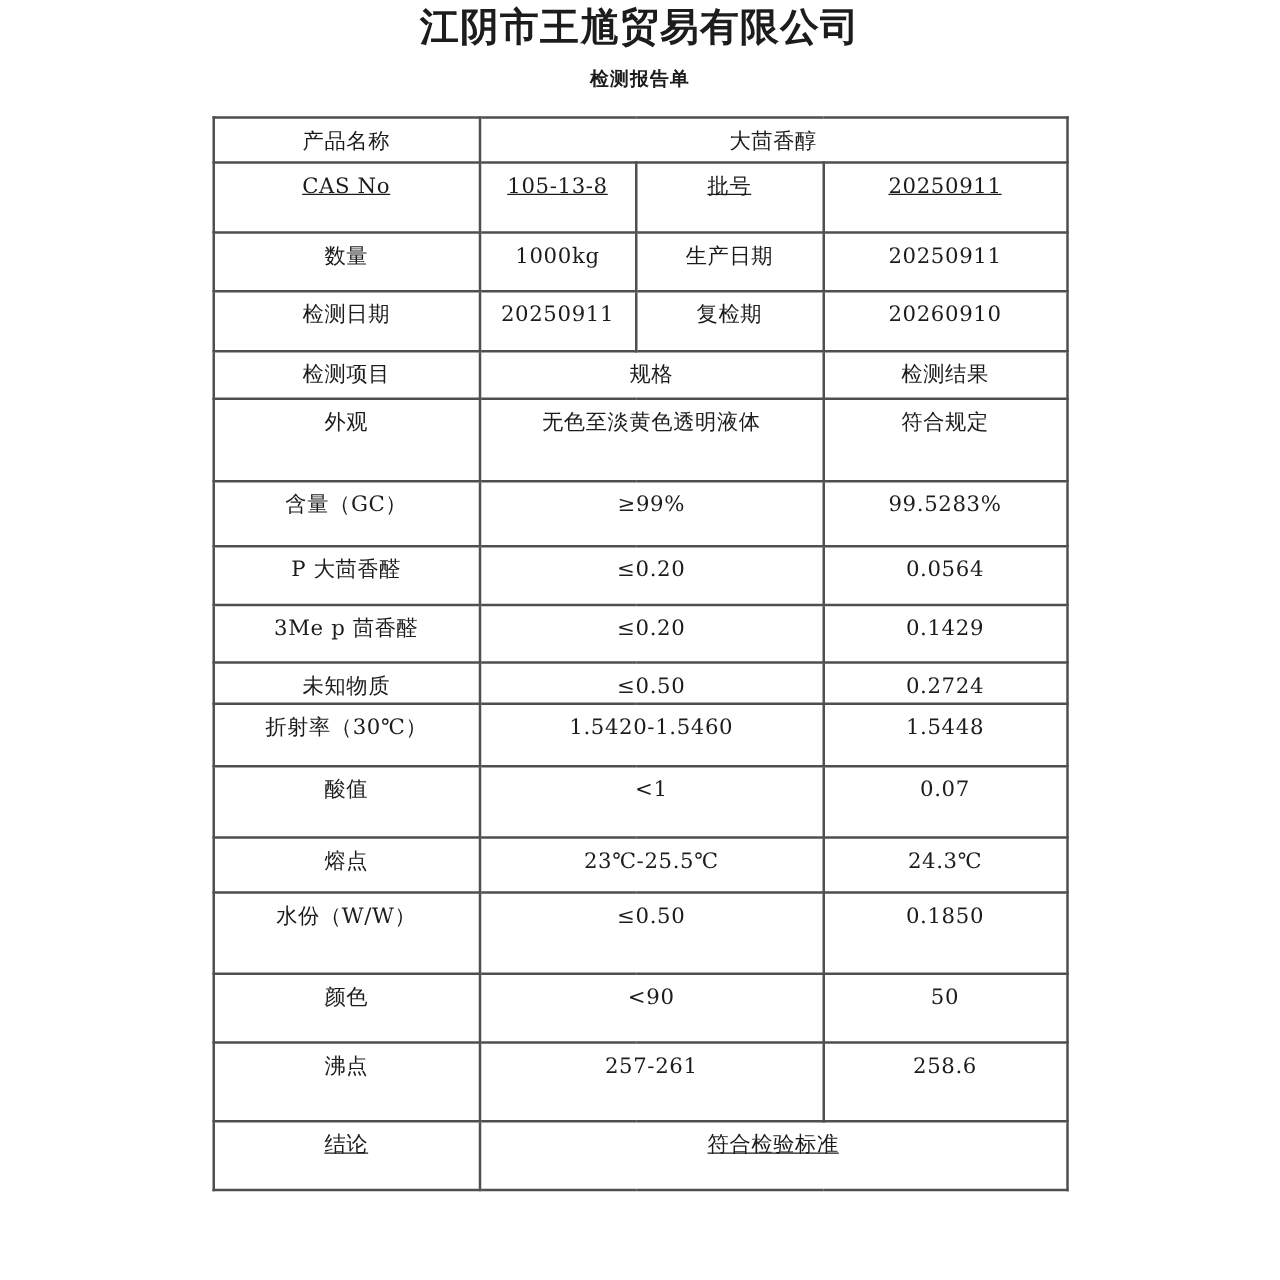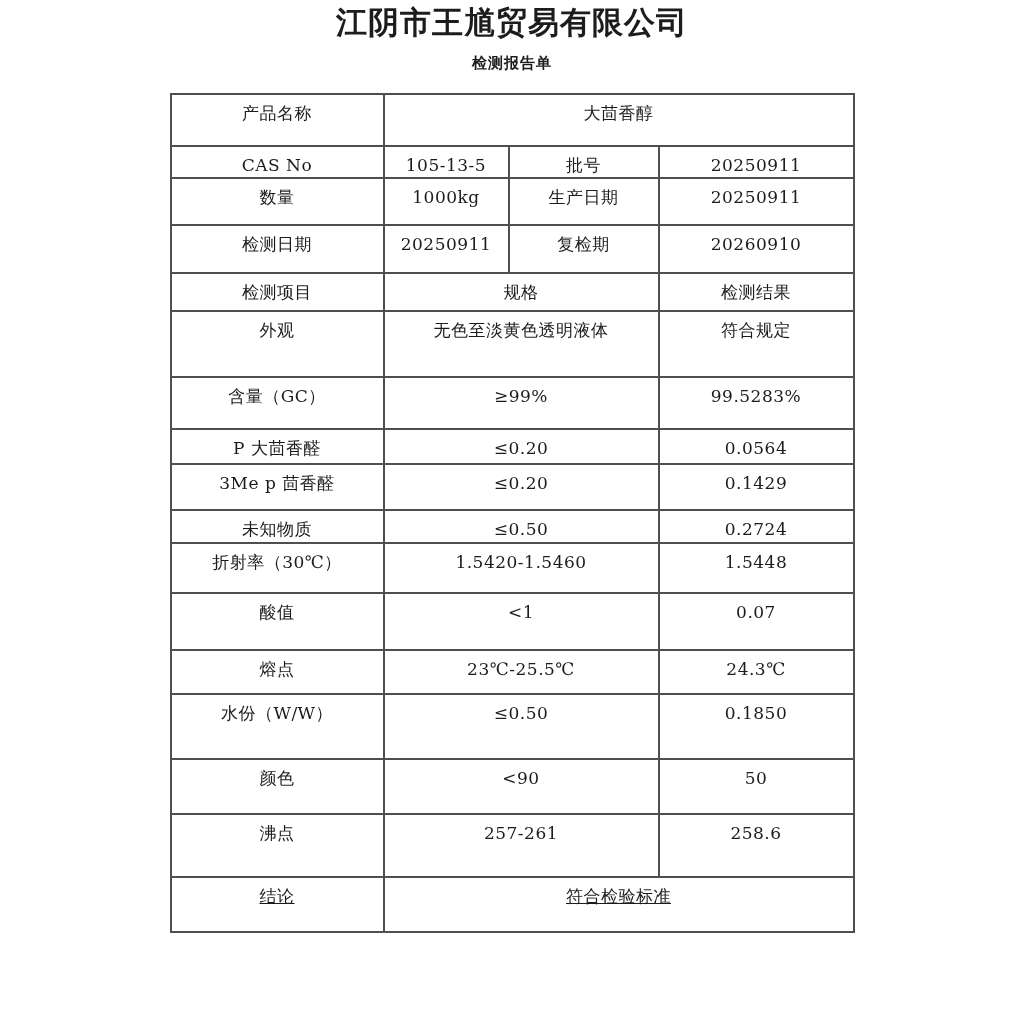--- a/index.html
+++ b/index.html
@@ -53,27 +53,27 @@
   <div class="report-title">检测报告单</div>
 
   <table class="report" id="report-table">
     <colgroup id="report-colgroup">
         <col style="width: 213px;">
         <col style="width: 125px;">
         <col style="width: 150px;">
         <col style="width: 195px;">
       </colgroup>
     <tbody id="report-tbody">
-        <tr style="height: 52px;">
+        <tr style="height: 36px;">
           <td>产品名称</td>
           <td colspan="3">大茴香醇</td>
         </tr>
-        <tr style="height: 32px;">
+        <tr style="height: 56px; text-decoration: underline;">
           <td>CAS No</td>
-          <td>105-13-5</td>
+          <td>105-13-8</td>
           <td>批号</td>
           <td>20250911</td>
         </tr>
         <tr style="height: 47px;">
           <td>数量</td>
           <td>1000kg</td>
           <td>生产日期</td>
           <td>20250911</td>
         </tr>
         <tr style="height: 48px; margin-top: 12px;">
@@ -90,21 +90,21 @@
         <tr style="height: 66px;">
           <td>外观</td>
           <td colspan="2">无色至淡黄色透明液体</td>
           <td>符合规定</td>
         </tr>
         <tr style="height: 52px;">
           <td>含量（GC）</td>
           <td colspan="2">≥99%</td>
           <td>99.5283%</td>
         </tr>
-        <tr style="height: 35px;">
+        <tr style="height: 47px;">
           <td>P 大茴香醛</td>
           <td colspan="2">≤0.20</td>
           <td>0.0564</td>
         </tr>
         <tr style="height: 46px;">
           <td>3Me p 茴香醛</td>
           <td colspan="2">≤0.20</td>
           <td>0.1429</td>
         </tr>
         <tr style="height: 33px;">

